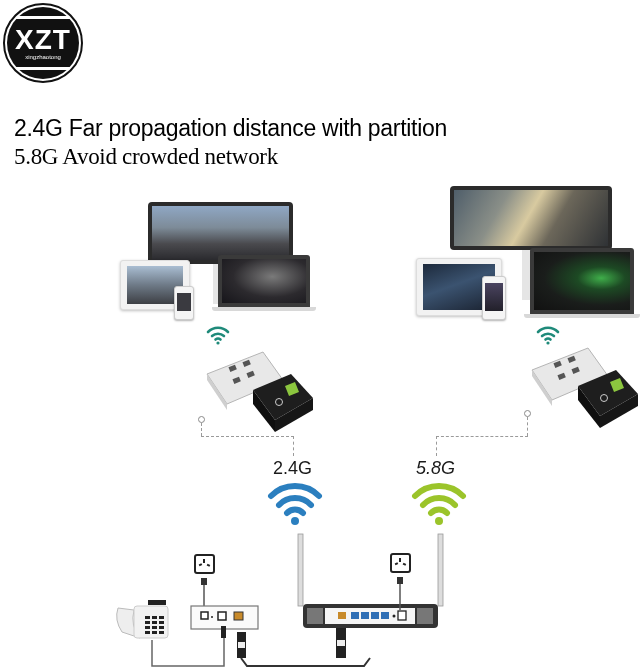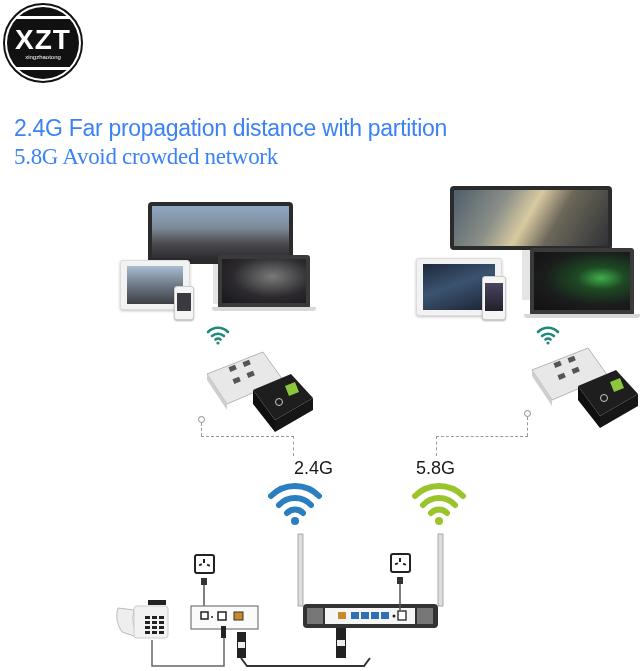--- a/index.html
+++ b/index.html
@@ -6,21 +6,21 @@
   html, body { width: 640px; height: 671px; background: #ffffff; overflow: hidden; }
   body { position: relative; font-family: "Liberation Sans", "DejaVu Sans", sans-serif; color: #1a1a1a; }
   .abs { position: absolute; }
 
   
   .logo { left: 2px; top: 2px; width: 82px; height: 82px; }
   .logo-text { left: 0; top: 22px; width: 82px; text-align: center; color: #fff; font-weight: bold; font-size: 28px; letter-spacing: 1px; }
   .logo-sub { left: 0; top: 52px; width: 82px; text-align: center; color: #fff; font-size: 6px; }
 
   
-  .headline { left: 14px; font-size: 23px; color: #3b82f6; letter-spacing: -0.3px; white-space: nowrap; }
+  .headline { left: 14px; font-size: 23px; color: #000000; letter-spacing: -0.3px; white-space: nowrap; }
   .h1 { top: 115px; }
   .h2 { top: 144px; font-family: Liberation Serif, serif; }
 
   
   .monitor { background: #2b2b2b; border-radius: 4px; padding: 4px; }
   .monitor .scr { width: 100%; height: 100%; }
   .stand { background: #e5e5e5; }
   .tablet { background: #f2f2f2; border: 1px solid #ddd; border-radius: 3px; padding: 5px 6px; box-shadow: 0 1px 3px rgba(0,0,0,0.25); }
   .phone { background: #f5f5f5; border: 1px solid #ccc; border-radius: 3px; padding: 6px 2px 8px 2px; box-shadow: 0 1px 2px rgba(0,0,0,0.3); }
   .laptop { background: #3a3a3a; border-radius: 3px 3px 0 0; padding: 4px; }
@@ -143,22 +143,22 @@
 <div class="abs node" style="left:198px; top:416px;"></div>
 <div class="abs dash-v" style="left:201px; top:423px; height:13px;"></div>
 <div class="abs dash-h" style="left:201px; top:436px; width:93px;"></div>
 <div class="abs dash-v" style="left:293px; top:436px; height:20px;"></div>
 
 <div class="abs node" style="left:524px; top:410px;"></div>
 <div class="abs dash-v" style="left:527px; top:417px; height:19px;"></div>
 <div class="abs dash-h" style="left:436px; top:436px; width:92px;"></div>
 <div class="abs dash-v" style="left:436px; top:436px; height:20px;"></div>
 
-<div class="abs band-label" style="left:273px; top:458px;margin-left:21px;">2.4G</div>
-<div class="abs band-label" style="left:416px; top:458px;">5.8G</div>
+<div class="abs band-label" style="left:273px; top:458px;">2.4G</div>
+<div class="abs band-label" style="left:416px; top:458px;font-style:italic;">5.8G</div>
 
 <svg class="abs wifi-big" style="left:267px; top:480px;" viewBox="0 0 56 46">
   <path d="M4 16 A34 34 0 0 1 52 16" fill="none" stroke="#2b7fbf" stroke-width="6" stroke-linecap="round"></path>
   <path d="M12 25 A22 22 0 0 1 44 25" fill="none" stroke="#2b7fbf" stroke-width="6" stroke-linecap="round"></path>
   <path d="M20 33 A11 11 0 0 1 36 33" fill="none" stroke="#2b7fbf" stroke-width="6" stroke-linecap="round"></path>
   <circle cx="28" cy="41" r="4" fill="#2b7fbf"></circle>
 </svg>
 <svg class="abs wifi-big" style="left:411px; top:480px;" viewBox="0 0 56 46">
   <path d="M4 16 A34 34 0 0 1 52 16" fill="none" stroke="#9bc42a" stroke-width="6" stroke-linecap="round"></path>
   <path d="M12 25 A22 22 0 0 1 44 25" fill="none" stroke="#9bc42a" stroke-width="6" stroke-linecap="round"></path>

